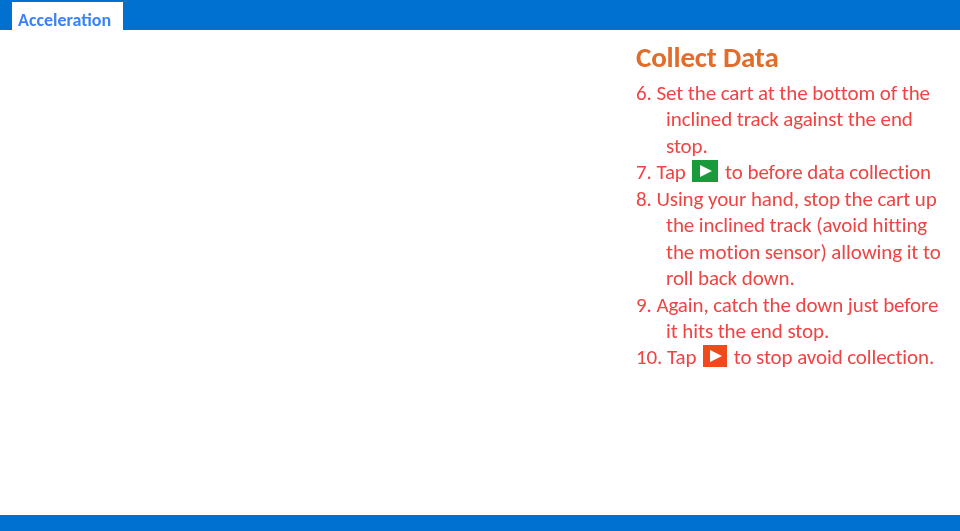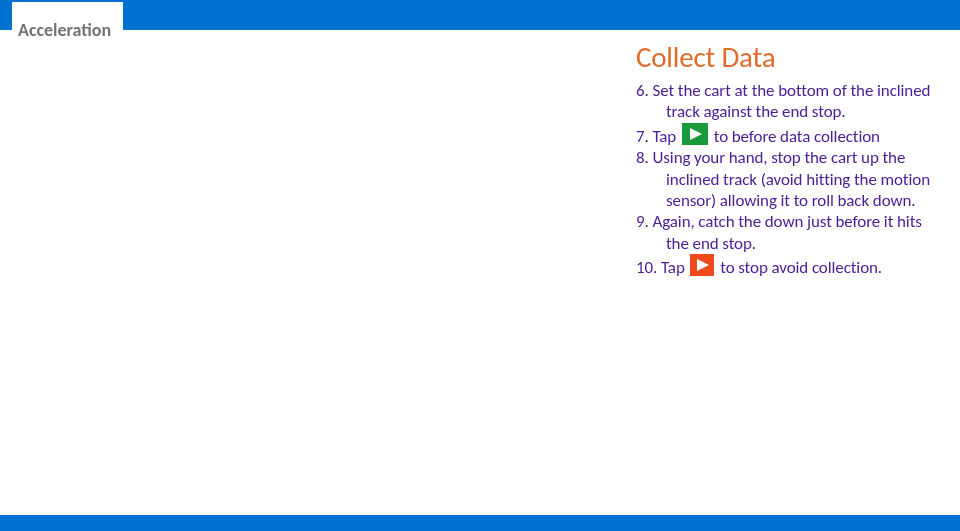--- a/index.html
+++ b/index.html
@@ -19,45 +19,45 @@
     width: 100%;
     height: 30px;
     background: #0070d1;
     position: relative;
   }
   .top-bar-label {
     position: absolute;
     top: 2px;
     left: 12px;
     background: #fff;
-    padding: 17px 12px 1px 6px;
+    padding: 7px 12px 1px 6px;
     font-weight: 700;
     font-size: 18px;
-    color: #737373;
+    color: #3b82f6;
     line-height: 22px;
     text-align: center;
   }
   .content {
     position: absolute;
     left: 636px;
     top: 42px;
     width: 310px;
   }
   .section-title {
     font-size: 29px;
-    font-weight: 400;
+    font-weight: 700;
     color: #e26c2a;
     line-height: 1.1;
     margin-bottom: 6px;
     letter-spacing: -0.2px;
   }
   .steps {
-    font-size: 17px;
+    font-size: 21px;
     line-height: 1.26;
-    color: #4c1d95;
+    color: #ef4444;
     letter-spacing: -0.1px;
   }
   .step {
     display: block;
     padding-left: 30px;
     text-indent: -30px;
     margin-bottom: 0;
   }
   .step .num {
     display: inline-block;

